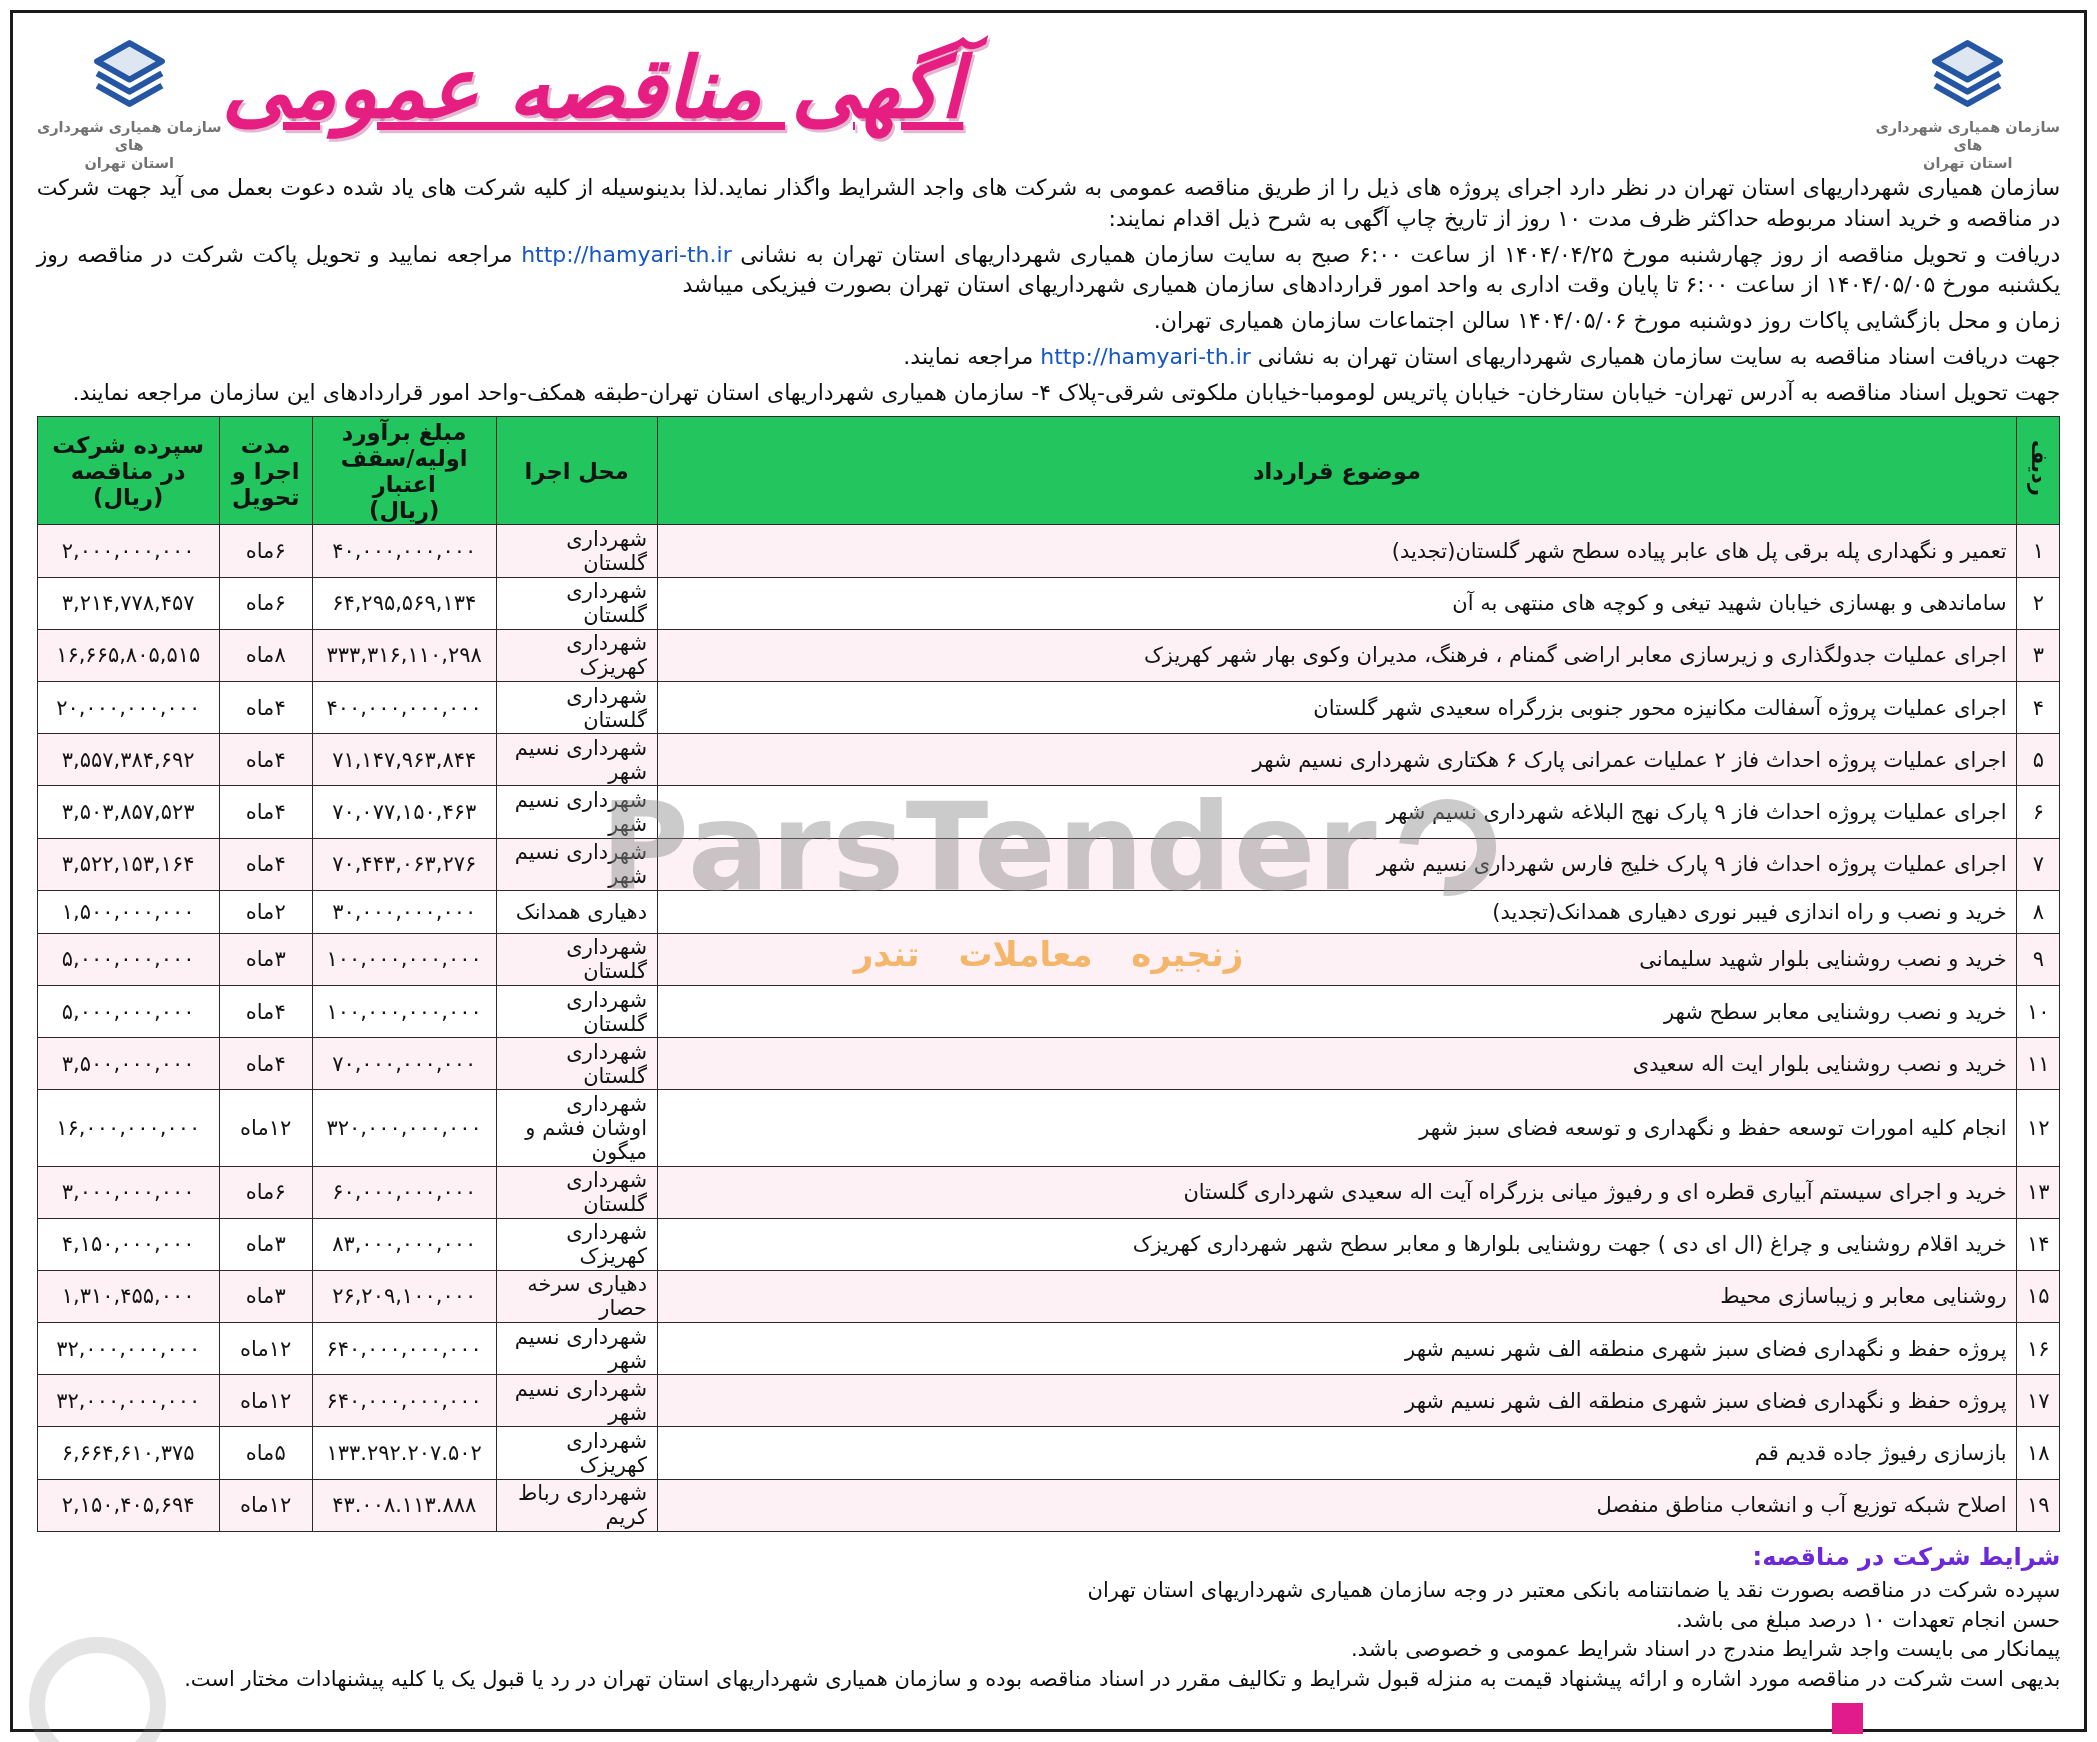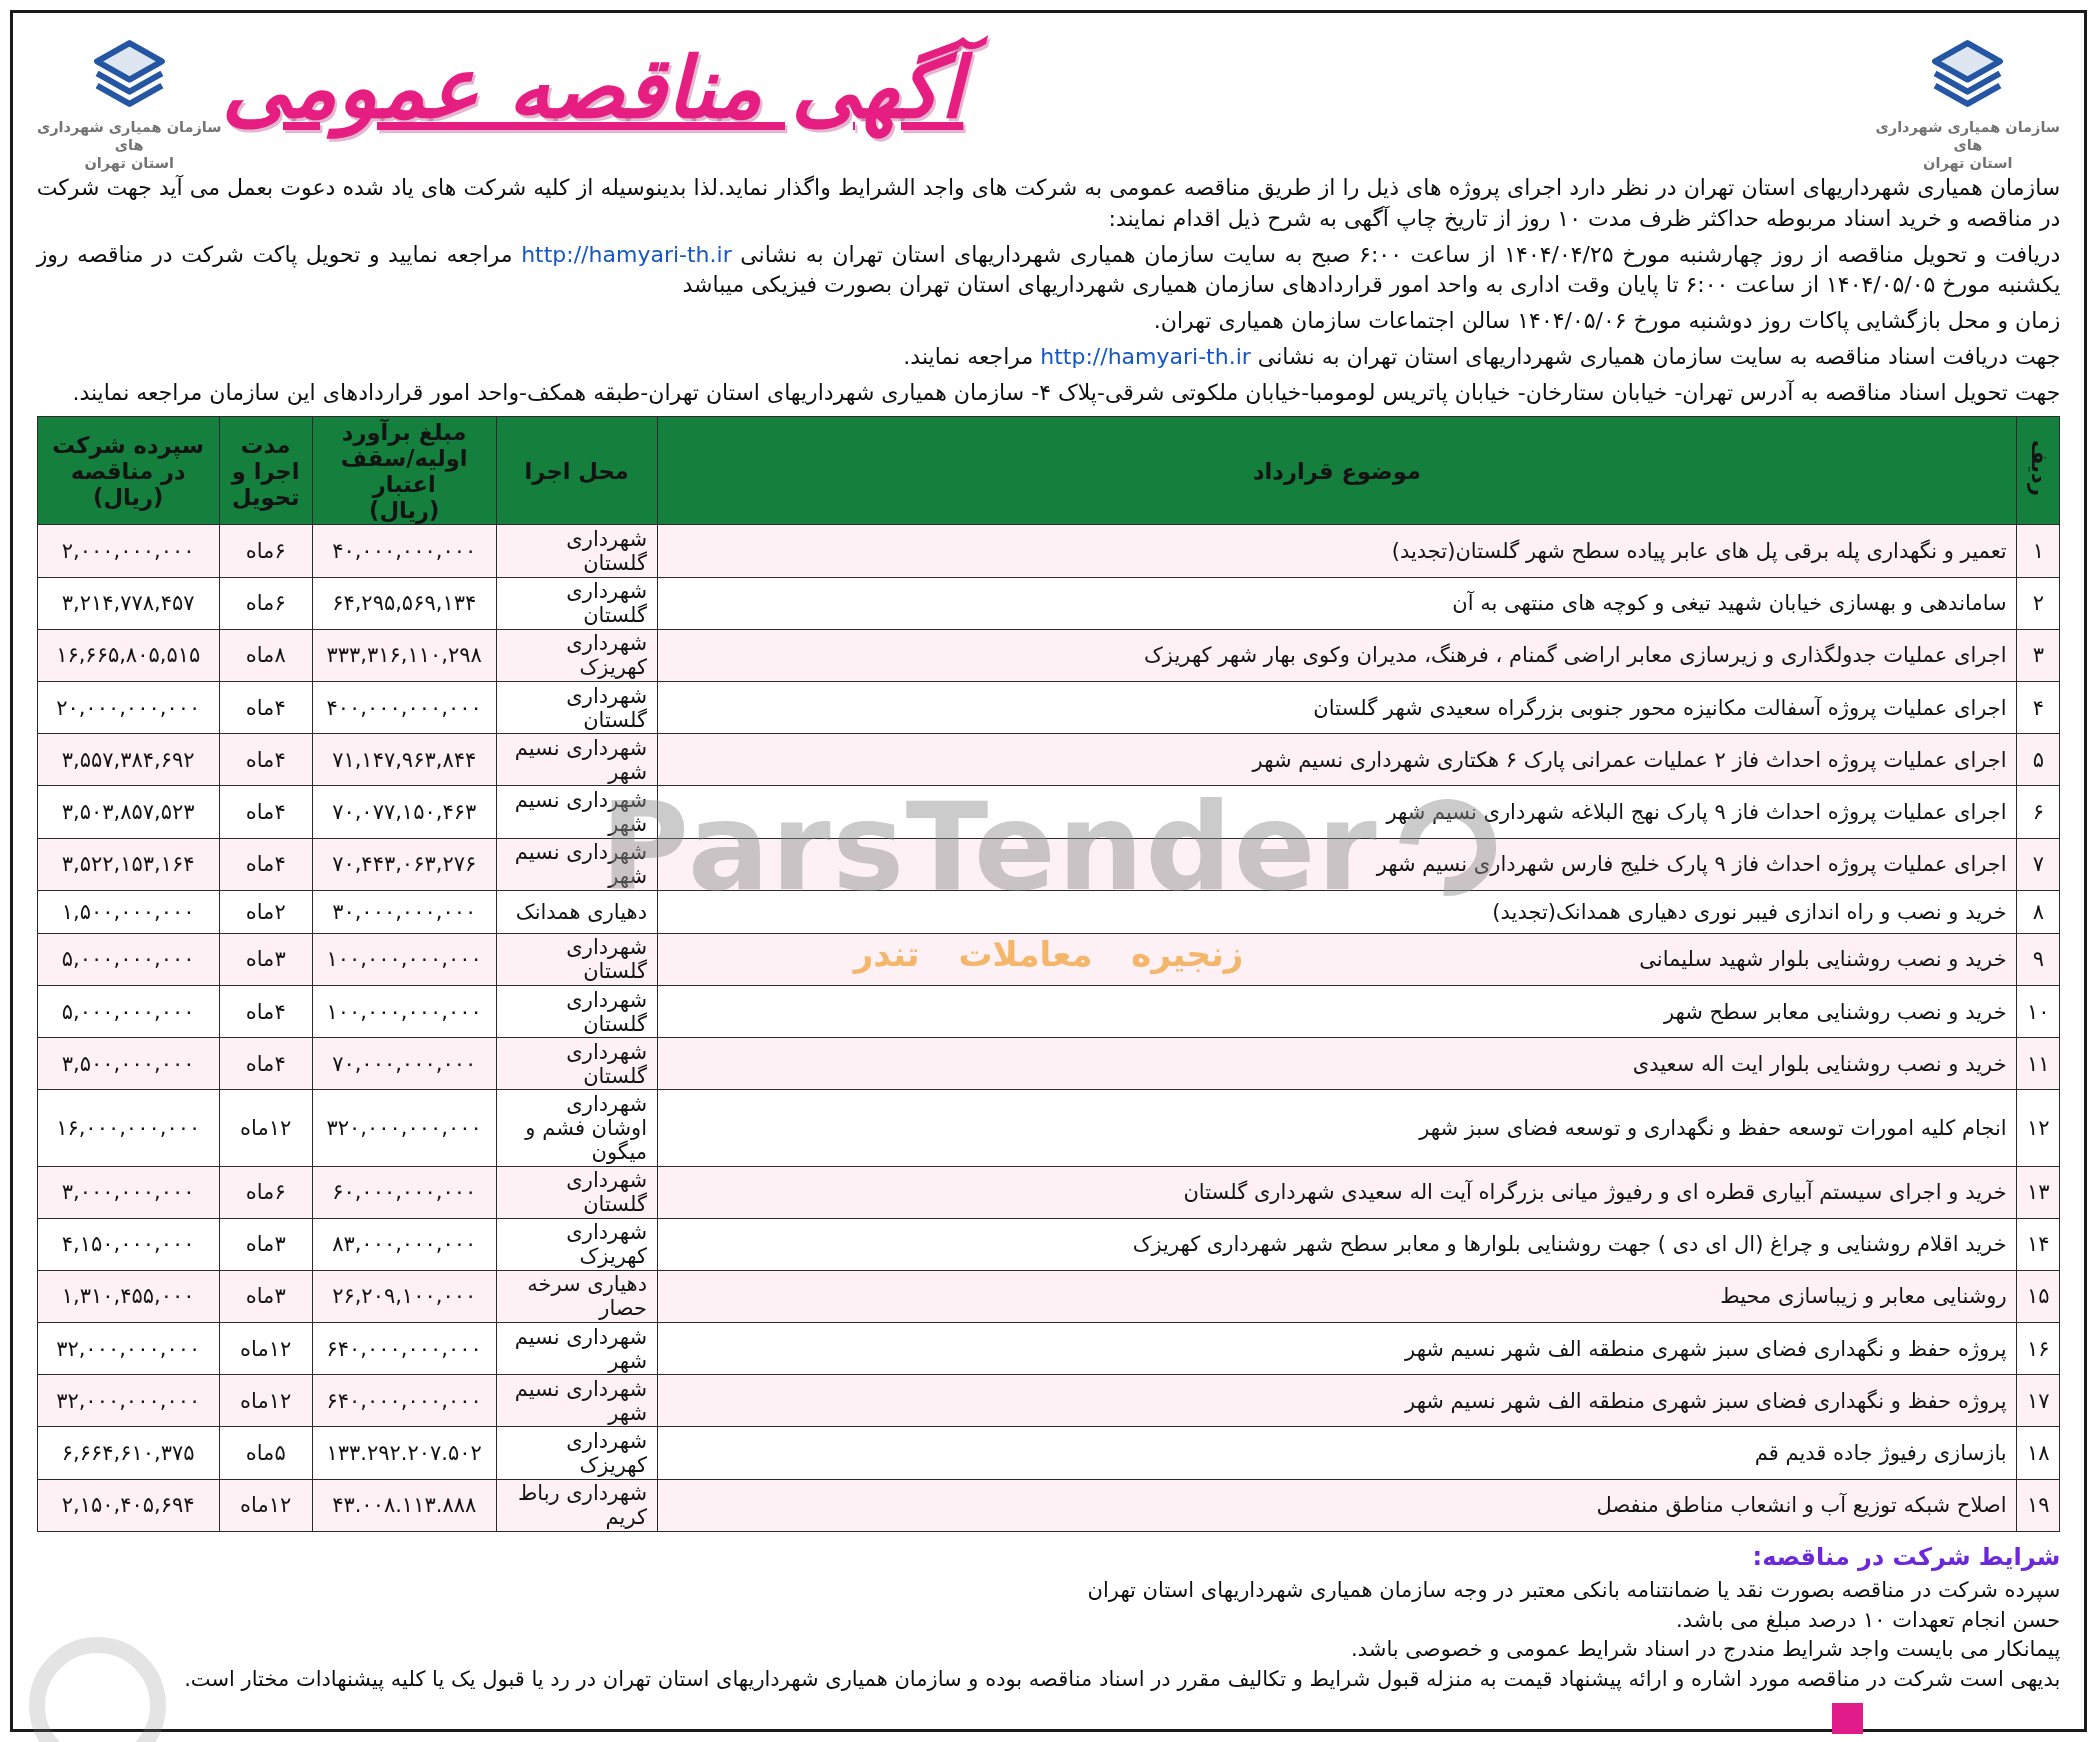--- a/index.html
+++ b/index.html
@@ -41,21 +41,21 @@
 
   
   table.tender-table {
     width:100%; border-collapse:collapse; table-layout:fixed; margin-top:8px;
   }
   .tender-table th, .tender-table td {
     border:1.6px solid #2a2a2a; font-size:21px; color:#141414;
     padding:1.6px 9.7px; overflow:hidden;
   }
   .tender-table th {
-    background:#15803d; font-weight:bold; font-size:22.6px;
+    background:#22c55e; font-weight:bold; font-size:22.6px;
     height:66px; vertical-align:middle; text-align:center; white-space:pre-line;
   }
   .tender-table td { height:43px; }
   tbody tr:nth-child(odd){ background:#fdf1f5; }
   tbody tr:nth-child(even){ background:#ffffff; }
   .c-no  { width:43px;  text-align:center; }
   .c-loc { width:161px; text-align:right; }
   .c-amount { width:184px; text-align:center; }
   .c-dur { width:93px; text-align:center; }
   .c-dep { width:182px; text-align:center; }

